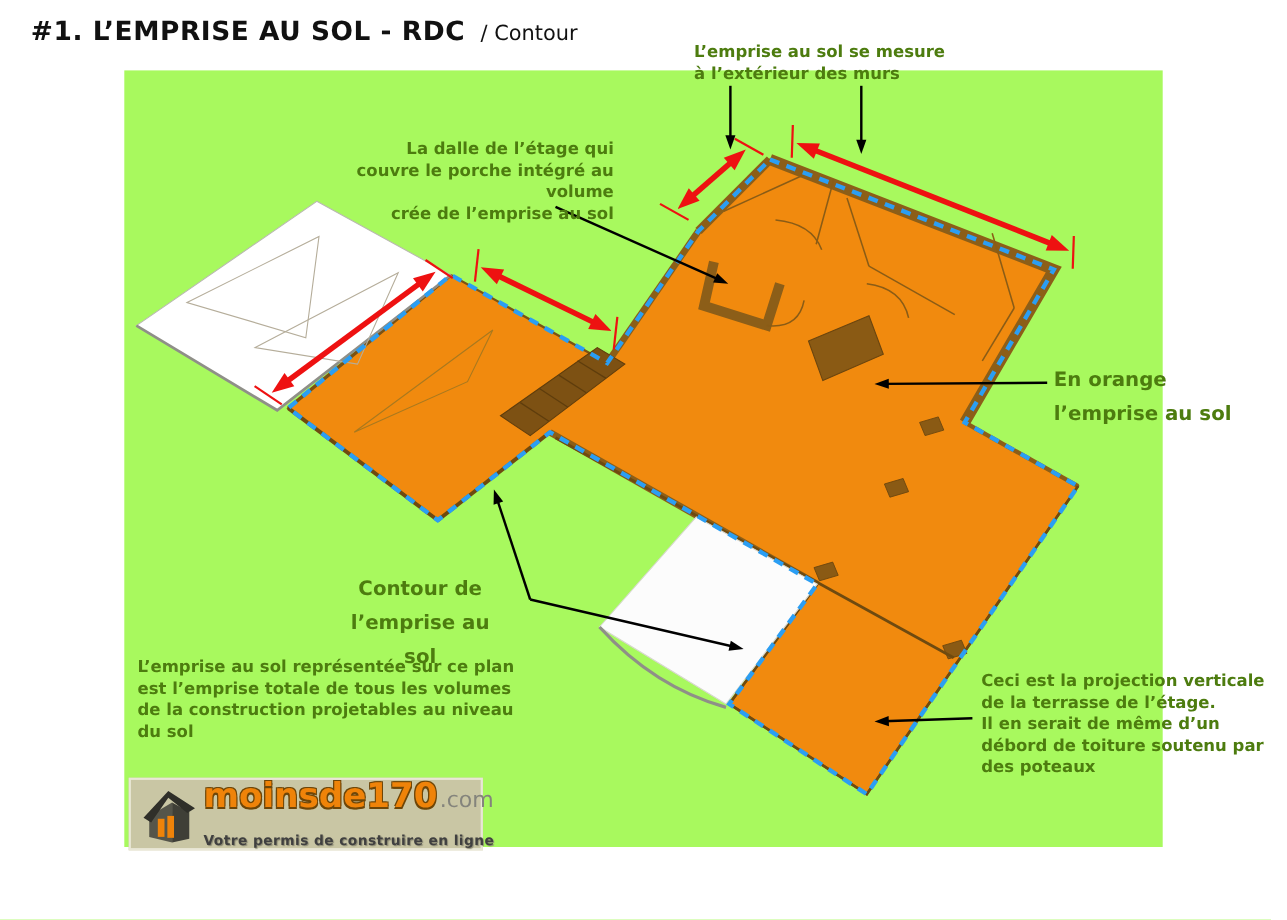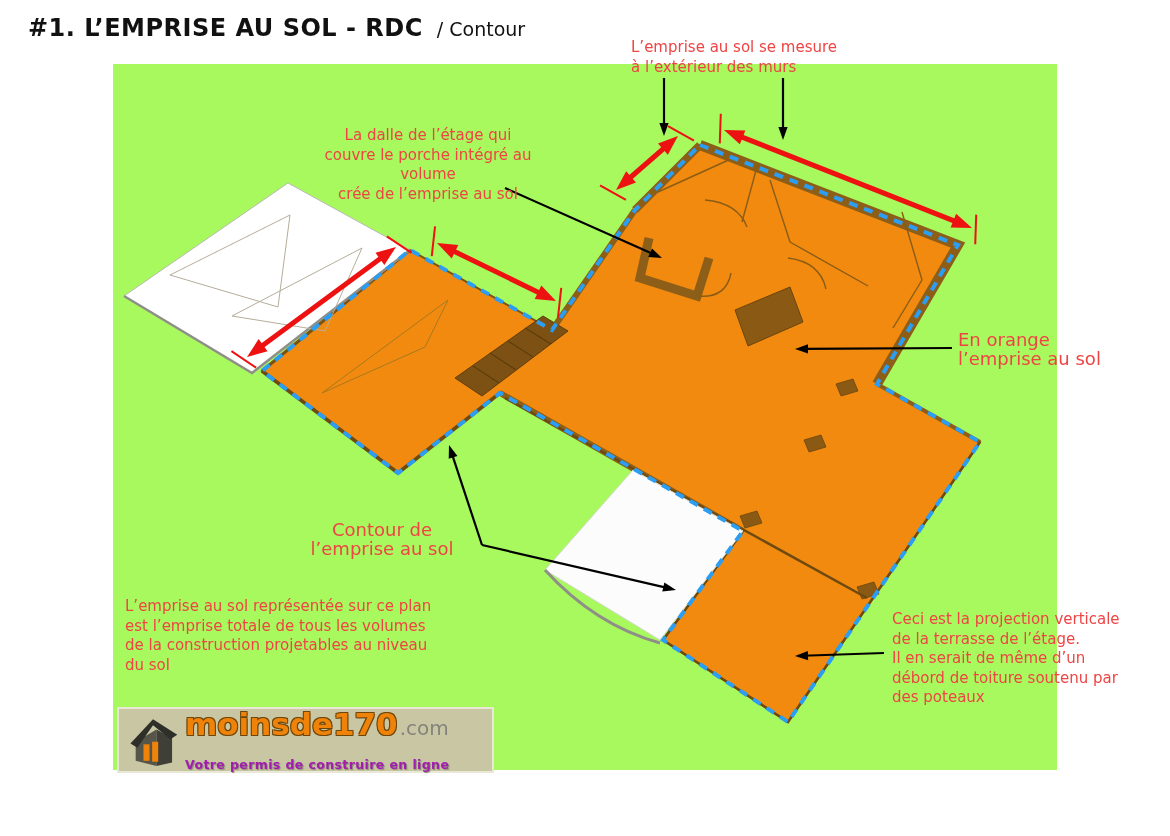--- a/index.html
+++ b/index.html
@@ -13,45 +13,46 @@
     background:#a8f95e;
   }
   svg.scene{position:absolute;left:0;top:0;width:1170px;height:836px;}
   .page-title{
     position:absolute;left:28px;top:14px;display:flex;align-items:baseline;
     white-space:nowrap;color:#111;
   }
   .page-title .main{font-size:24px;font-weight:700;letter-spacing:0.5px;}
   .page-title .suffix{font-size:19px;font-weight:400;margin-left:14px;}
   .note{
-    position:absolute;color:#ef4444;font-size:15px;line-height:19.5px;
+    position:absolute;color:#4d7c0f;font-size:15px;line-height:19.5px;
     white-space:pre-line;
-  }
-  .note.big{font-size:18px;line-height:19px;}
+    font-weight:bold;
+  }
+  .note.big{font-size:18px;line-height:31px;}
   #note-measure{left:631px;top:38px;}
-  #note-dalle{left:298px;top:126px;width:260px;text-align:center;}
+  #note-dalle{left:298px;top:126px;width:260px;text-align:right;}
   #note-orange{left:958px;top:330px;}
   #note-contour{left:308px;top:520px;width:148px;text-align:center;}
   #note-bottomleft{left:125px;top:597px;}
   #note-terrace{left:892px;top:610px;}
   .logo{
-    position:absolute;left:117px;top:707px;width:377px;height:66px;
+    position:absolute;left:117px;top:707px;width:322px;height:66px;
     background:#c9c6a4;border:2px solid #e9e7d6;box-sizing:border-box;
     display:flex;align-items:center;
   }
   .logo .house{width:52px;height:56px;margin-left:8px;flex:0 0 auto;}
   .logo .textcol{display:flex;flex-direction:column;margin-left:6px;}
   .logo .brandrow{display:flex;align-items:baseline;line-height:30px;}
   .logo .brand{
     font-size:31px;font-weight:800;color:#ef8309;letter-spacing:0px;
     text-shadow:1px 1px 0 #6e4608, -1px 1px 0 #6e4608, 1px -1px 0 #6e4608, -1px -1px 0 #6e4608;
   }
   .logo .tld{font-size:20px;font-weight:400;color:#84847c;margin-left:2px;}
   .logo .tagline{
-    font-size:12.5px;font-weight:700;color:#a21caf;letter-spacing:0.4px;
+    font-size:12.5px;font-weight:700;color:#404040;letter-spacing:0.4px;
     text-shadow:1px 1px 1px #8a8872;margin-top:14px;white-space:nowrap;
   }
 </style>
 </head>
 <body>
 
 <div class="green-panel"></div>
 
 <svg class="scene" viewBox="0 0 1170 836" xmlns="http://www.w3.org/2000/svg">
 

